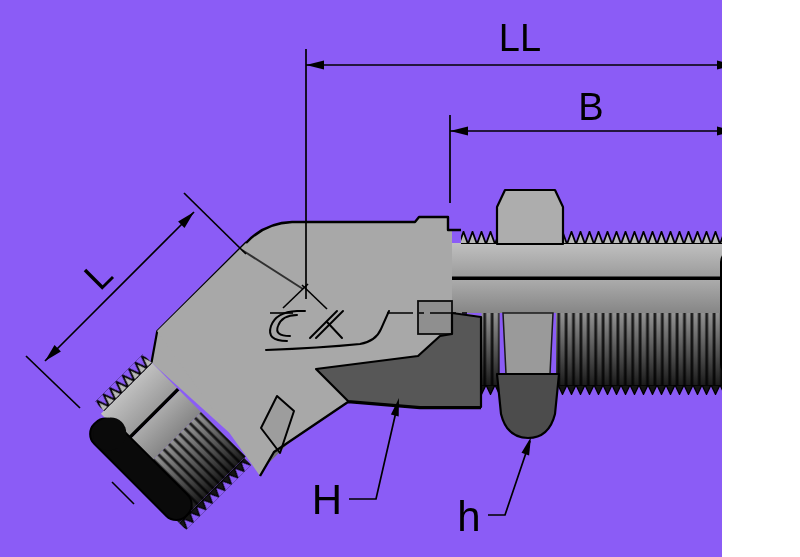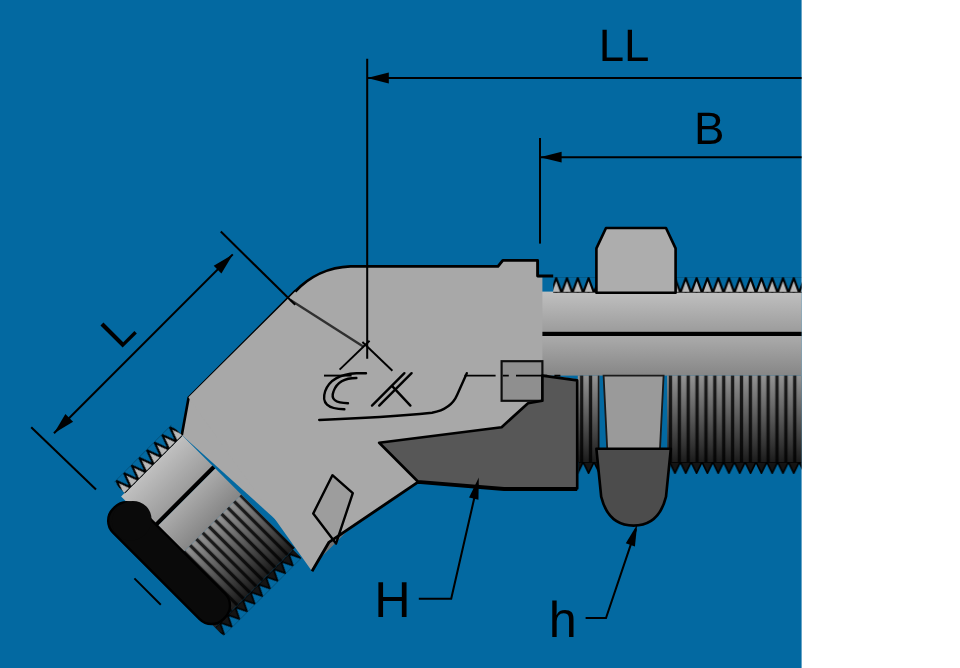--- a/index.html
+++ b/index.html
@@ -1,16 +1,16 @@
 <!DOCTYPE html>
 <html><head>
 <meta charset="utf-8">
 <style>
   html,body{margin:0;padding:0;background:#fff;}
-  .stage{position:relative;width:668px;height:557px;background:#0369a1;overflow:hidden;
+  .stage{position:relative;width:722px;height:557px;background:#8b5cf6;overflow:hidden;
          font-family:"Liberation Sans", sans-serif;}
   svg{display:block;}
   text{font-family:"Liberation Sans", sans-serif;fill:#000;}
 </style>
 </head>
 <body>
 
 <div class="stage">
 <svg width="800" height="557" viewBox="0 0 800 557">
   <defs>

